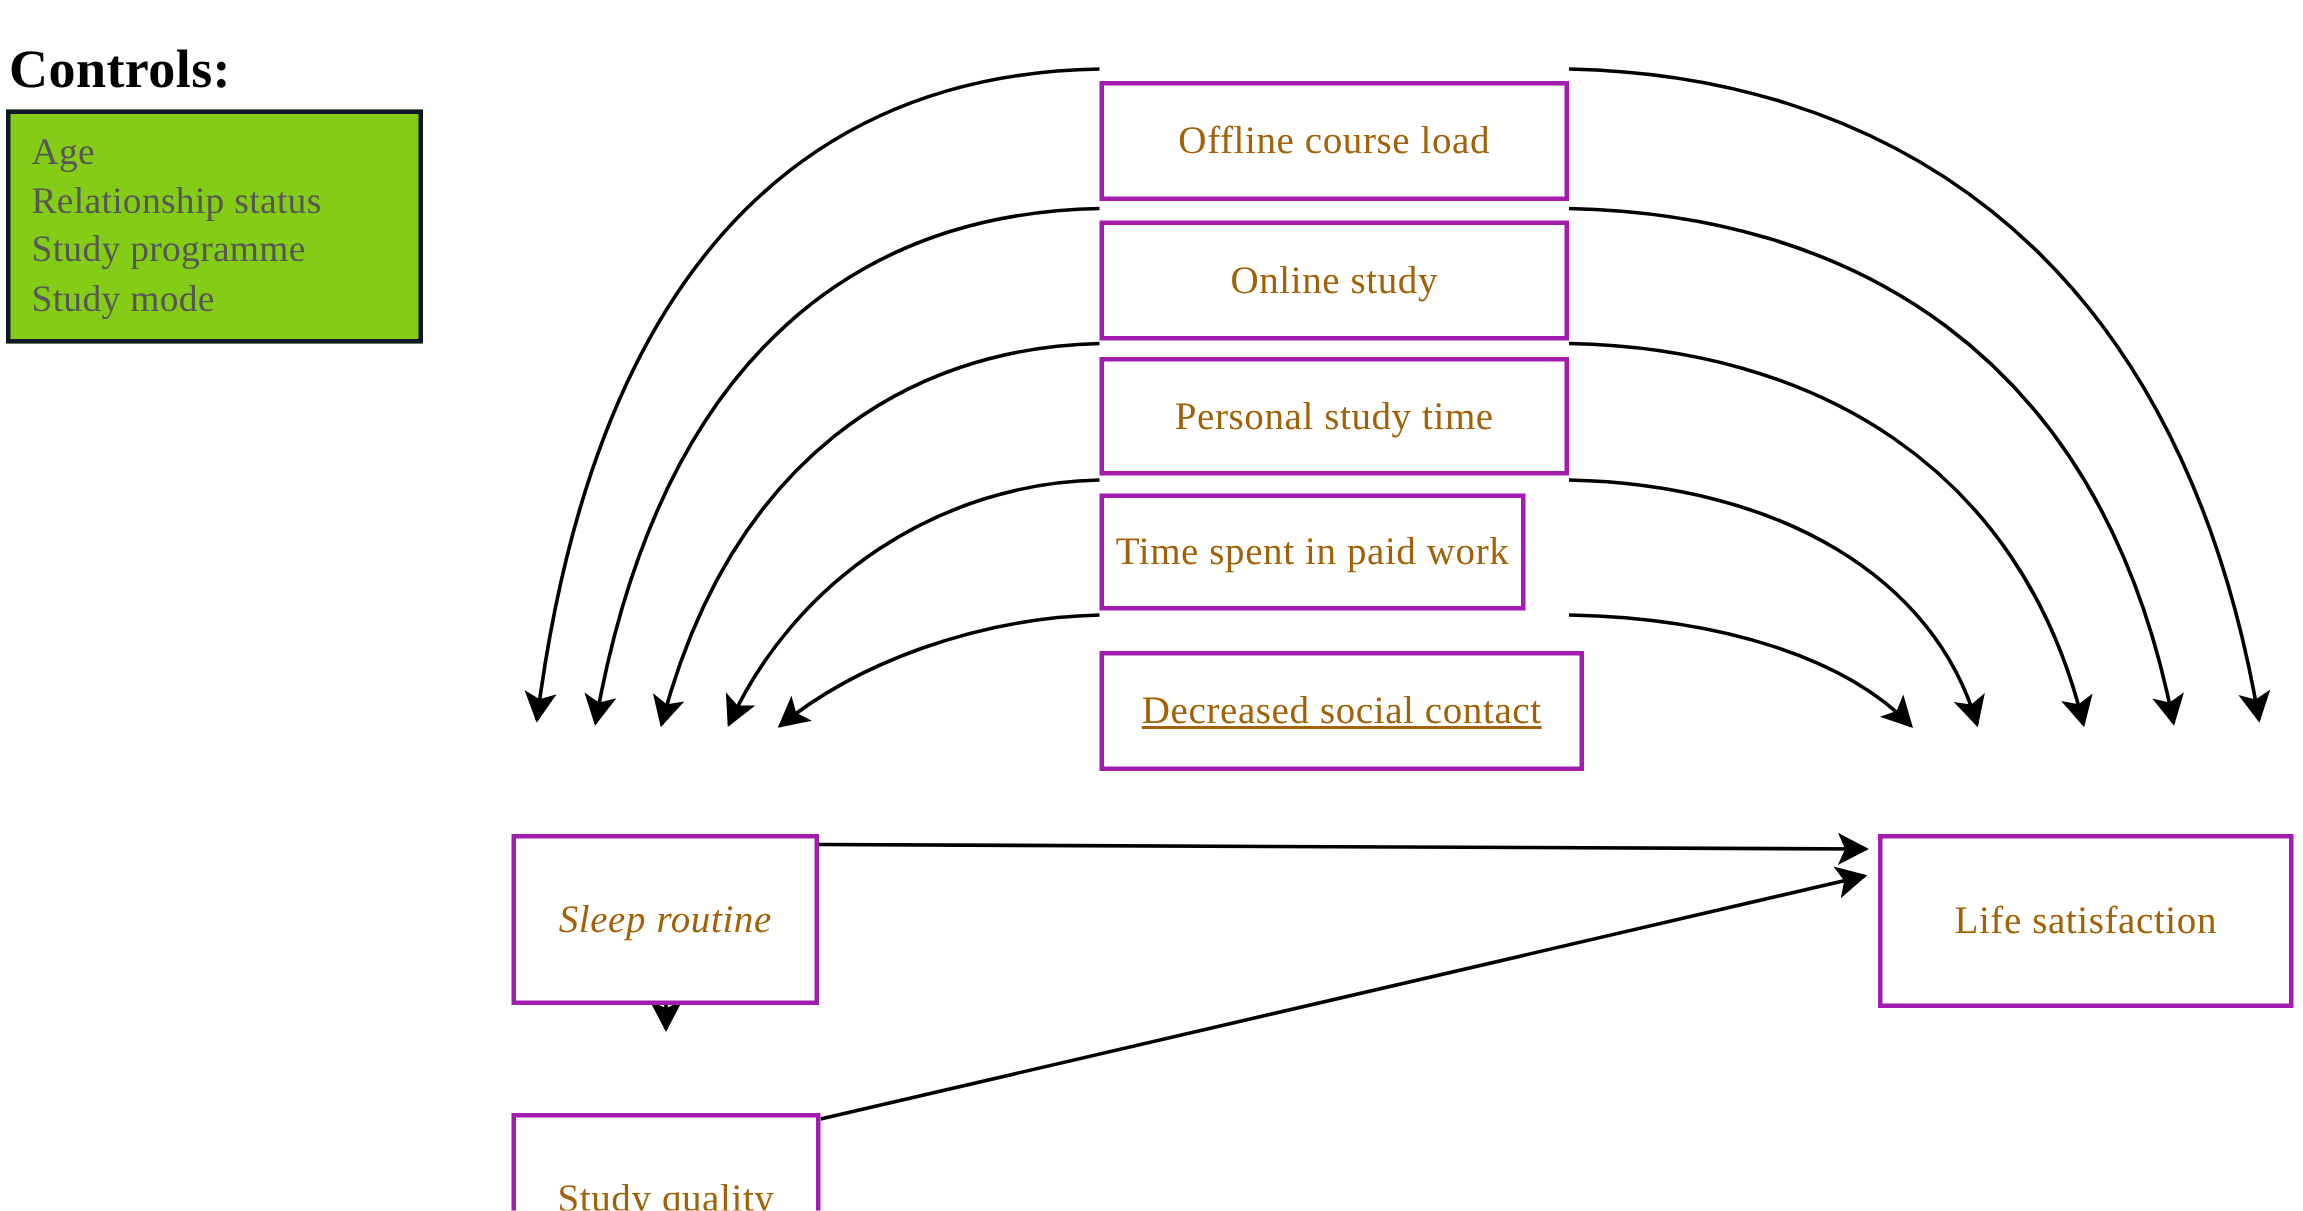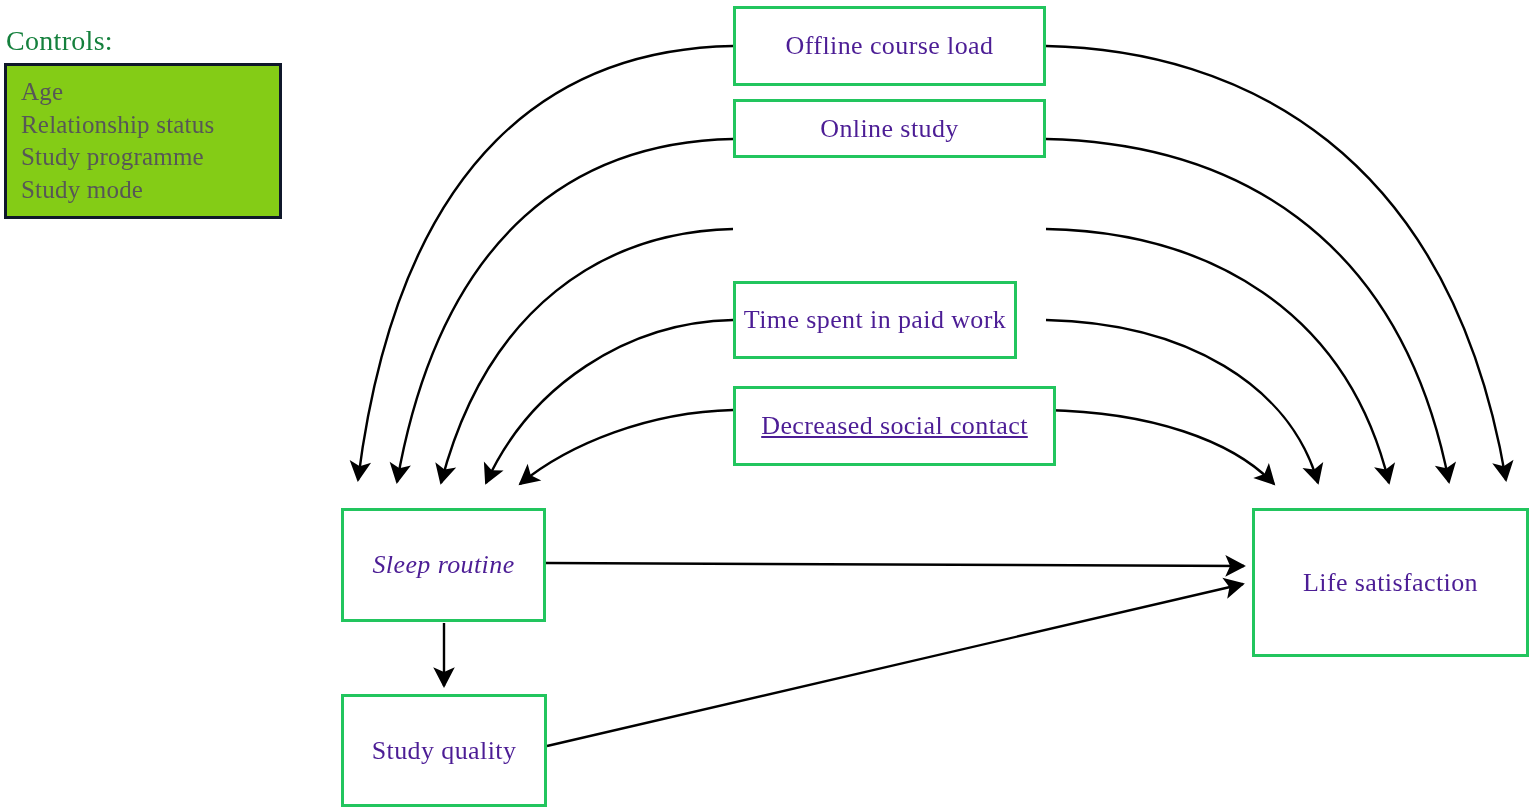--- a/index.html
+++ b/index.html
@@ -25,60 +25,61 @@
     position: absolute;
     left: 0; top: 0;
     width: 1535px;
     height: 807px;
     pointer-events: none;
   }
   .node-box {
     position: absolute;
     box-sizing: border-box;
     background: #ffffff;
-    border: 3px solid #22c55e;
+    border: 3px solid #a21caf;
     display: flex;
     align-items: center;
     justify-content: center;
     text-align: center;
-    color: #4c1d95;
+    color: #a16207;
     font-size: 26px;
     line-height: 1.15;
     letter-spacing: 0.4px;
     z-index: 2;
+    margin-top: 48px;
   }
   .node-label {
     display: block;
     padding: 0 6px;
     white-space: nowrap;
   }
   
   #box-offline-course-load { left: 733px; top: 6px;   width: 313px; height: 80px; }
-  #box-online-study        { left: 733px; top: 99px;  width: 313px; height: 59px; text-align: right; }
+  #box-online-study        { left: 733px; top: 99px;  width: 313px; height: 80px; text-align: right; }
   #box-personal-study-time { left: 733px; top: 190px; width: 313px; height: 79px; }
   #box-time-paid-work      { left: 733px; top: 281px; width: 284px; height: 78px; }
   #box-decreased-social    { left: 733px; top: 386px; width: 323px; height: 80px; text-decoration: underline; }
   
   #box-sleep-routine { left: 341px; top: 508px; width: 205px; height: 114px; font-style: italic; }
   #box-sleep-quality { left: 341px; top: 694px; width: 206px; height: 113px; }
   
-  #box-life-satisfaction { left: 1252px; top: 508px; width: 277px; height: 149px; }
+  #box-life-satisfaction { left: 1252px; top: 508px; width: 277px; height: 116px; }
 
   
   #controls-panel {
     position: absolute;
     left: 0px;
     top: 25px;
     width: 300px;
     z-index: 3;
   }
   #controls-title {
-    font-size: 28px;
-    font-weight: normal;
-    color: #15803d;
+    font-size: 36px;
+    font-weight: bold;
+    color: #000000;
     margin: 0 0 6px 6px;
     letter-spacing: 0.3px;
   }
   #controls-box {
     box-sizing: border-box;
     margin-left: 4px;
     width: 278px;
     border: 3px solid #0f172a;
     background: #84cc16;
     padding: 10px 0 10px 14px;
@@ -134,20 +135,23 @@
   </div>
 
   <div class="node-box" id="box-offline-course-load">
     <span class="node-label">Offline course load</span>
   </div>
 
   <div class="node-box" id="box-online-study">
     <span class="node-label">Online study</span>
   </div>
 
+  <div class="node-box" id="box-personal-study-time">
+    <span class="node-label">Personal study time</span>
+  </div>
 
   <div class="node-box" id="box-time-paid-work">
     <span class="node-label">Time spent in paid work</span>
   </div>
 
   <div class="node-box" id="box-decreased-social">
     <span class="node-label">Decreased social contact</span>
   </div>
 
   <div class="node-box" id="box-sleep-routine">

